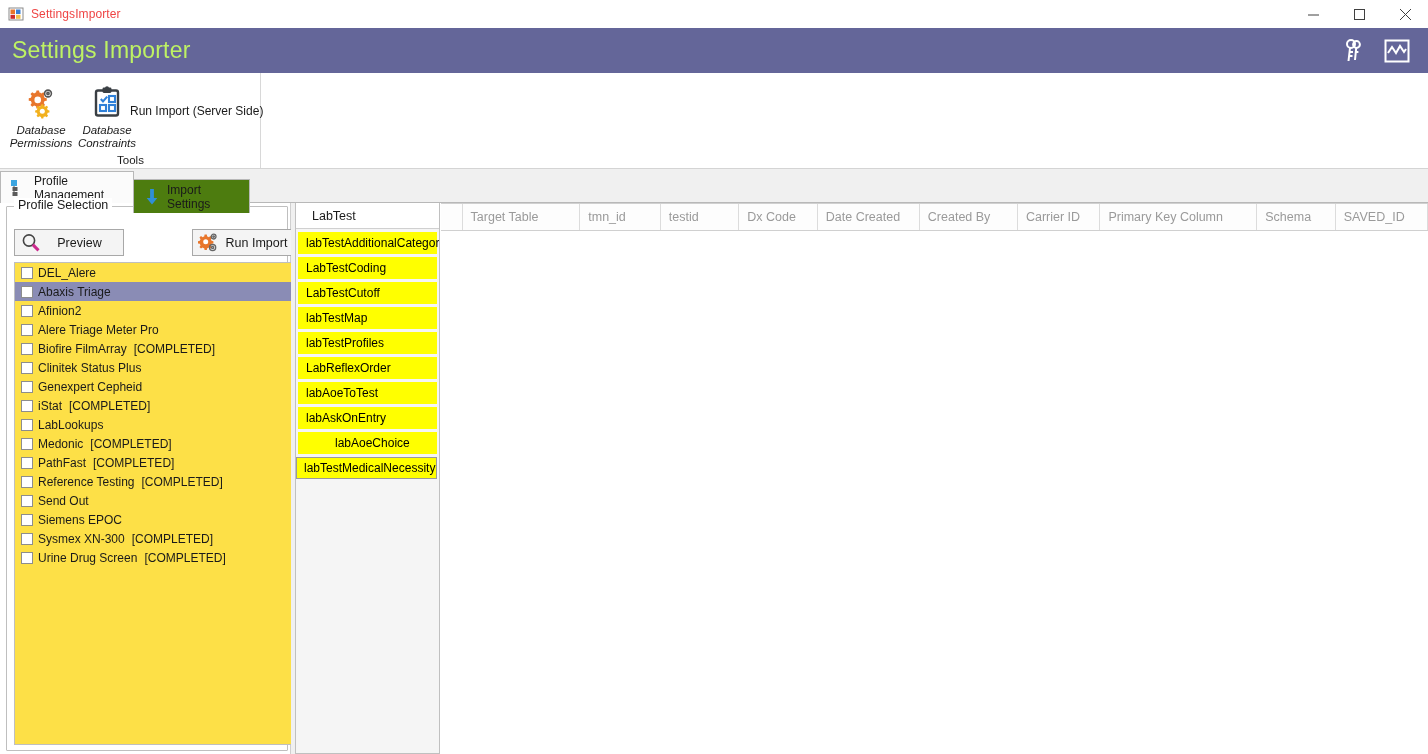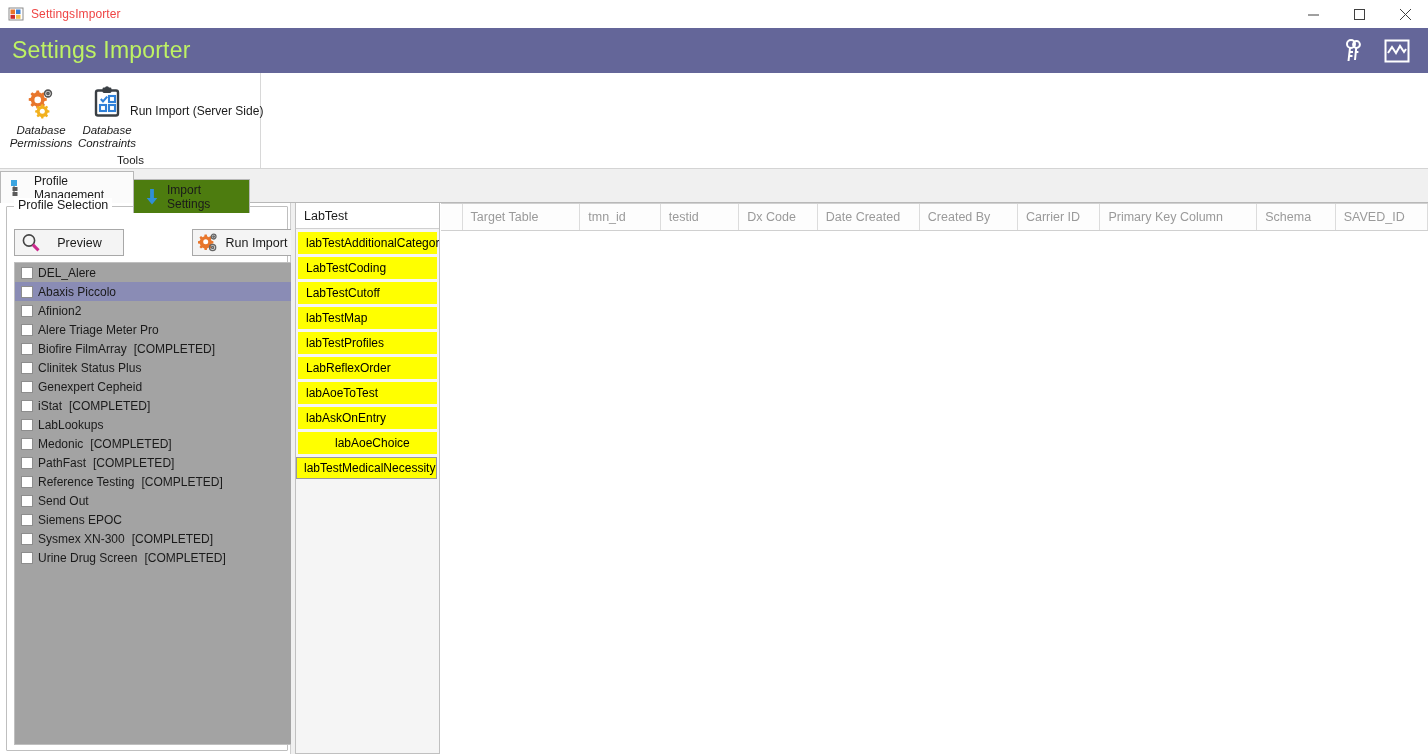--- a/index.html
+++ b/index.html
@@ -139,21 +139,21 @@
     cursor: default;
   }
   .flatbtn .bic { width: 22px; height: 22px; margin-left: 5px; flex:none; }
   .flatbtn .blbl { flex: 1; text-align: center; padding-right: 6px; }
   #preview-btn { left: 0; width: 110px; }
   #runimport-btn { left: 178px; width: 108px; }
 
   .listbox {
     position: absolute; left: 7px; top: 55px; width: 313px; height: 483px;
     border: 1px solid #bfbfbf;
-    background: #a3a3a3;
+    background: #fde047;
     overflow: hidden;
   }
   .lrow {
     height: 19px; display: flex; align-items: center;
     padding-left: 6px;
     font-size: 12px; color: #1a1a1a;
     white-space: nowrap;
   }
   .lrow.sel { background: #8a8cb5; }
   .lcheck {
@@ -175,21 +175,21 @@
     position: absolute; left: 295px; top: 203px; width: 145px; height: 551px;
     background: #f5f5f5;
     border: 1px solid #c0c0c0;
     border-top: none;
     overflow: hidden;
   }
   .tl-header {
     position: relative; height: 26px; width: 100%;
     background: #ffffff;
     border-bottom: 1px solid #d0d0d0;
-    display: flex; align-items: center; padding-left: 8px;
+    display: flex; align-items: center; padding-left: 16px;
     font-size: 12.5px; color: #1a1a1a;
   }
   .tl-list { position: relative; padding-top: 3px; }
   .tl-item {
     height: 22px; margin: 0 2px 3px 2px;
     background: #ffff00;
     display: flex; align-items: center;
     padding-left: 7px;
     font-size: 12px; color: #000000;
     white-space: nowrap;
@@ -389,21 +389,21 @@
         </div>
       </div>
 
       <div class="listbox" id="profile-list">
           <div class="lrow">
             <span class="lcheck"></span>
             <span class="lname">DEL_Alere</span>
           </div>
           <div class="lrow sel">
             <span class="lcheck"></span>
-            <span class="lname">Abaxis Piccolo</span>
+            <span class="lname">Abaxis Triage</span>
           </div>
           <div class="lrow">
             <span class="lcheck"></span>
             <span class="lname">Afinion2</span>
           </div>
           <div class="lrow">
             <span class="lcheck"></span>
             <span class="lname">Alere Triage Meter Pro</span>
           </div>
           <div class="lrow">

